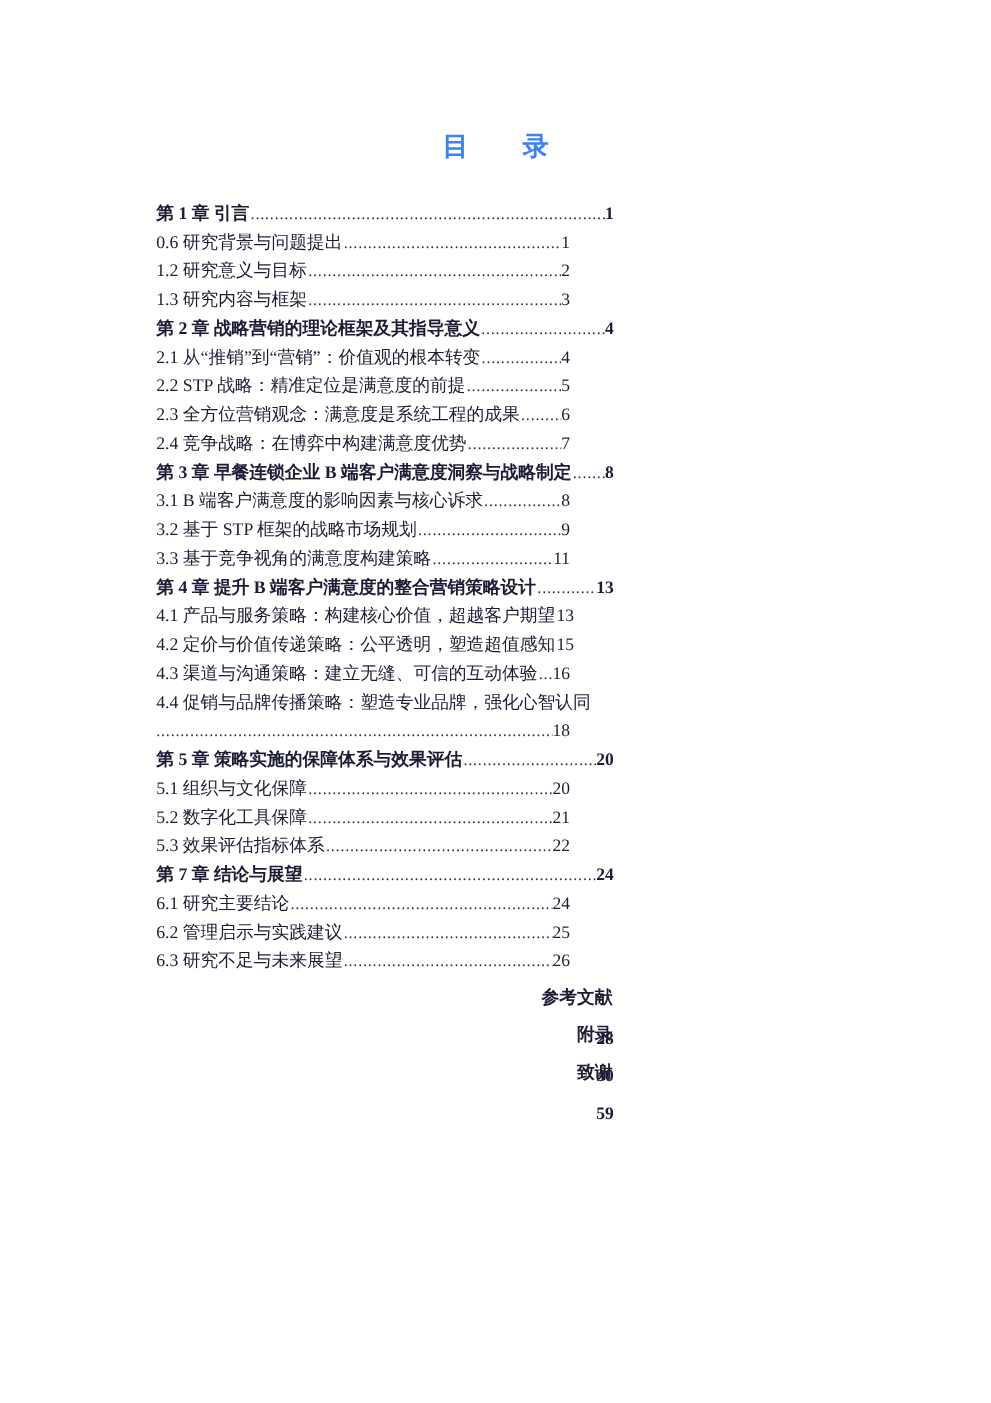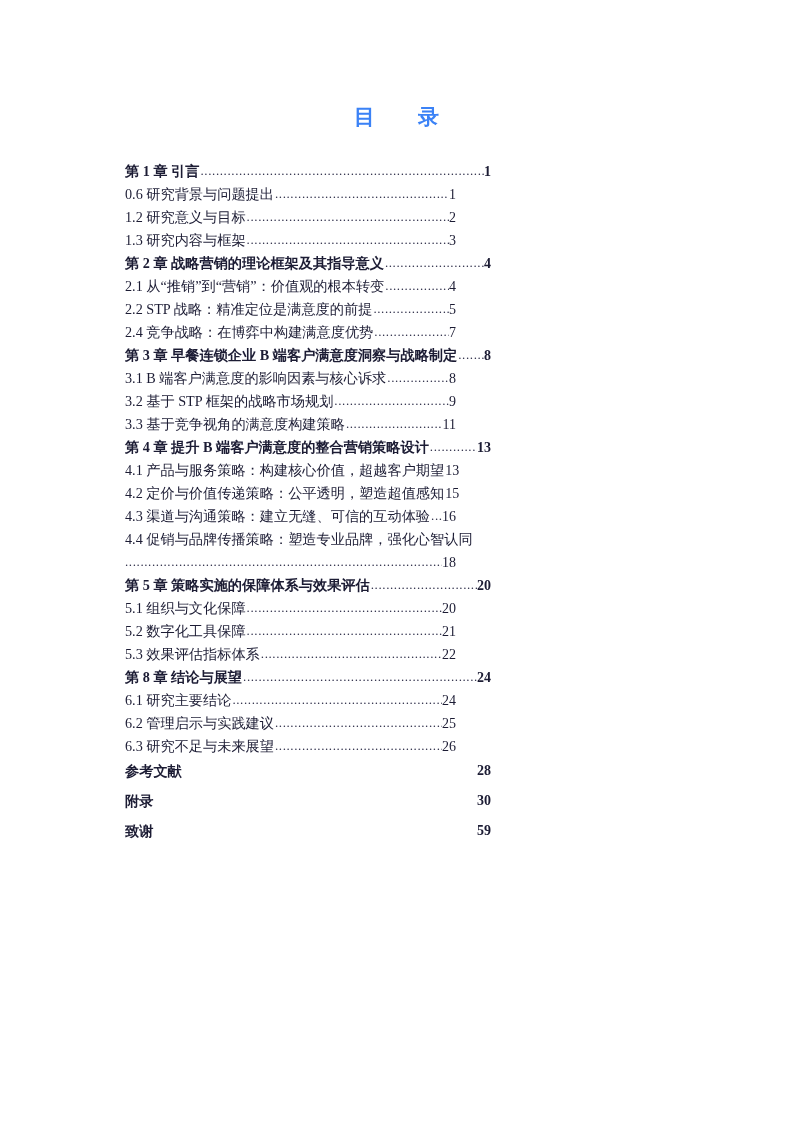--- a/index.html
+++ b/index.html
@@ -67,20 +67,21 @@
   
   .toc-row.lvl2 {
     font-weight: normal;
     width: 331px;
   }
 
   
   .toc-row.spaced {
     height: 30px;
     line-height: 34px;
+    flex-direction: column;
   }
 
   .row-label {
     flex: 0 0 auto;
     padding-right: 1px;
   }
 
   .leader {
     flex: 1 1 auto;
     overflow: hidden;
@@ -143,20 +144,25 @@
         <span class="row-label">2.1  从“推销”到“营销”：价值观的根本转变</span>
         <span class="leader"></span>
         <span class="row-page">4</span>
       </div>
       <div class="toc-row lvl2">
         <span class="row-label">2.2 STP 战略：精准定位是满意度的前提</span>
         <span class="leader"></span>
         <span class="row-page">5</span>
       </div>
       <div class="toc-row lvl2">
+        <span class="row-label">2.3  全方位营销观念：满意度是系统工程的成果</span>
+        <span class="leader"></span>
+        <span class="row-page">6</span>
+      </div>
+      <div class="toc-row lvl2">
         <span class="row-label">2.4  竞争战略：在博弈中构建满意度优势</span>
         <span class="leader"></span>
         <span class="row-page">7</span>
       </div>
       <div class="toc-row lvl1">
         <span class="row-label">第 3 章  早餐连锁企业 B 端客户满意度洞察与战略制定</span>
         <span class="leader"></span>
         <span class="row-page">8</span>
       </div>
       <div class="toc-row lvl2">
@@ -215,21 +221,21 @@
         <span class="row-label">5.2  数字化工具保障</span>
         <span class="leader"></span>
         <span class="row-page">21</span>
       </div>
       <div class="toc-row lvl2">
         <span class="row-label">5.3  效果评估指标体系</span>
         <span class="leader"></span>
         <span class="row-page">22</span>
       </div>
       <div class="toc-row lvl1">
-        <span class="row-label">第 8 章  结论与展望</span>
+        <span class="row-label">第 7 章  结论与展望</span>
         <span class="leader"></span>
         <span class="row-page">24</span>
       </div>
       <div class="toc-row lvl2">
         <span class="row-label">6.1  研究主要结论</span>
         <span class="leader"></span>
         <span class="row-page">24</span>
       </div>
       <div class="toc-row lvl2">
         <span class="row-label">6.2  管理启示与实践建议</span>

